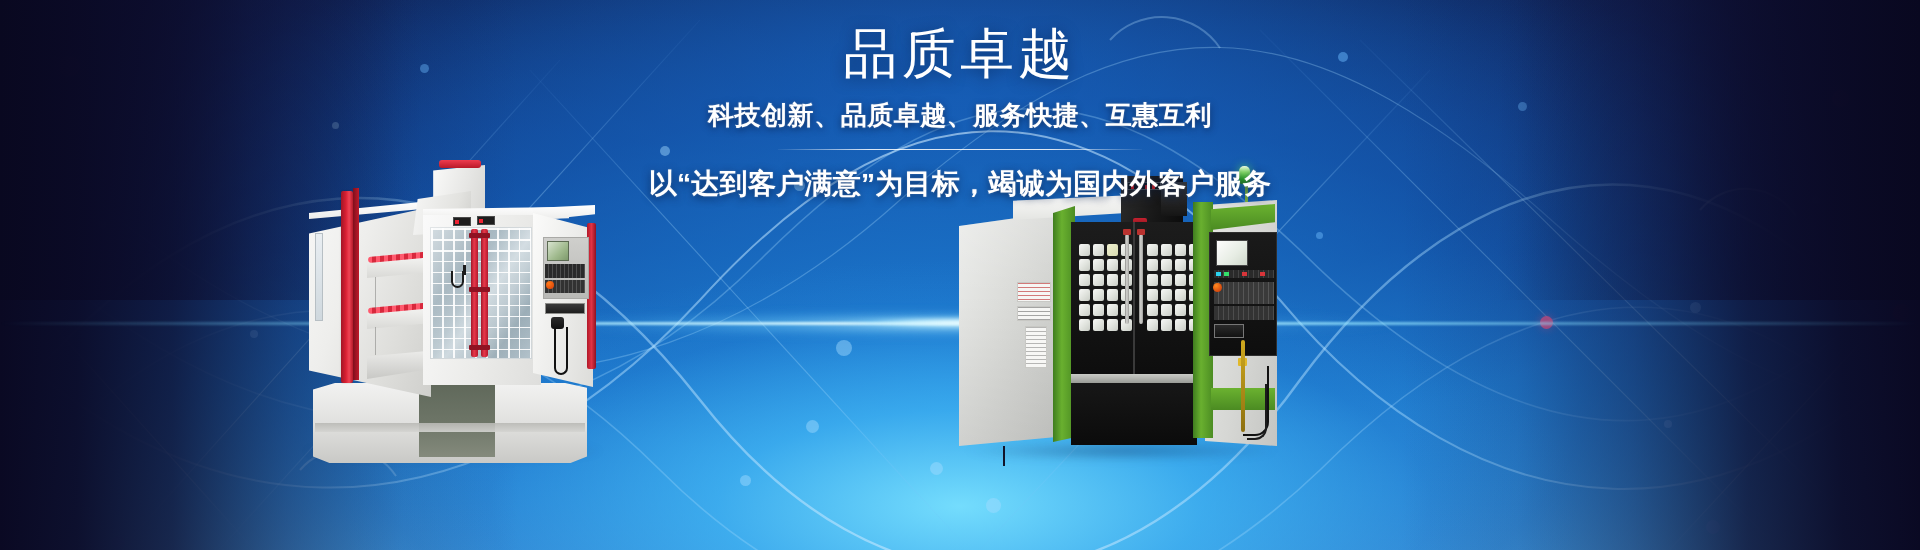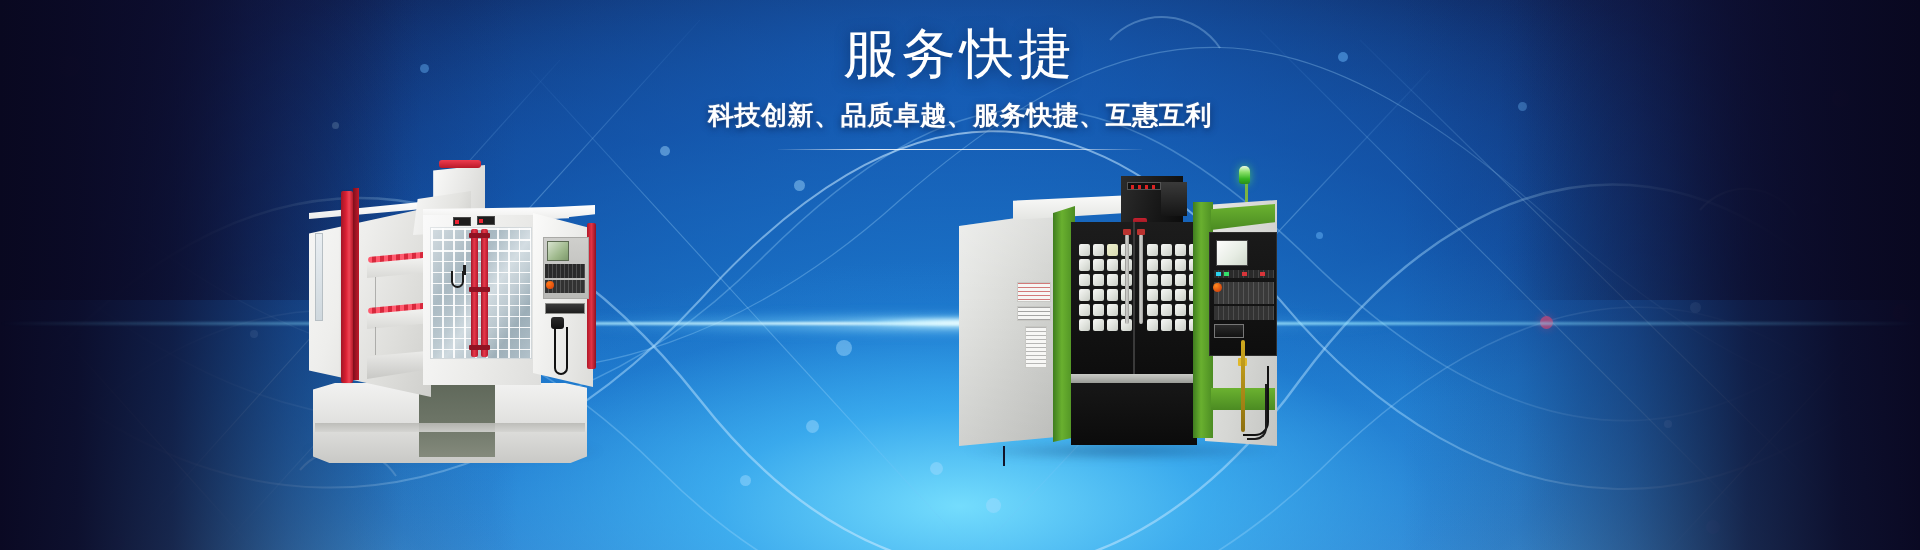--- a/index.html
+++ b/index.html
@@ -594,18 +594,19 @@
     <div class="tower-l"></div>
     <div class="tower-lamp"></div>
 
     <div class="conn"></div>
     <div class="cab"></div>
     <div class="cabc"></div>
     <div class="cabc2"></div>
   </div>
 
   <div class="copy">
-    <div class="title">服务快捷</div>
+    <div class="title">品质卓越</div>
     <div class="subtitle">科技创新、品质卓越、服务快捷、互惠互利</div>
     <div class="rule"></div>
+    <div class="tagline">以“达到客户满意”为目标，竭诚为国内外客户服务</div>
   </div>
 
 </div>
 
 </body></html>

